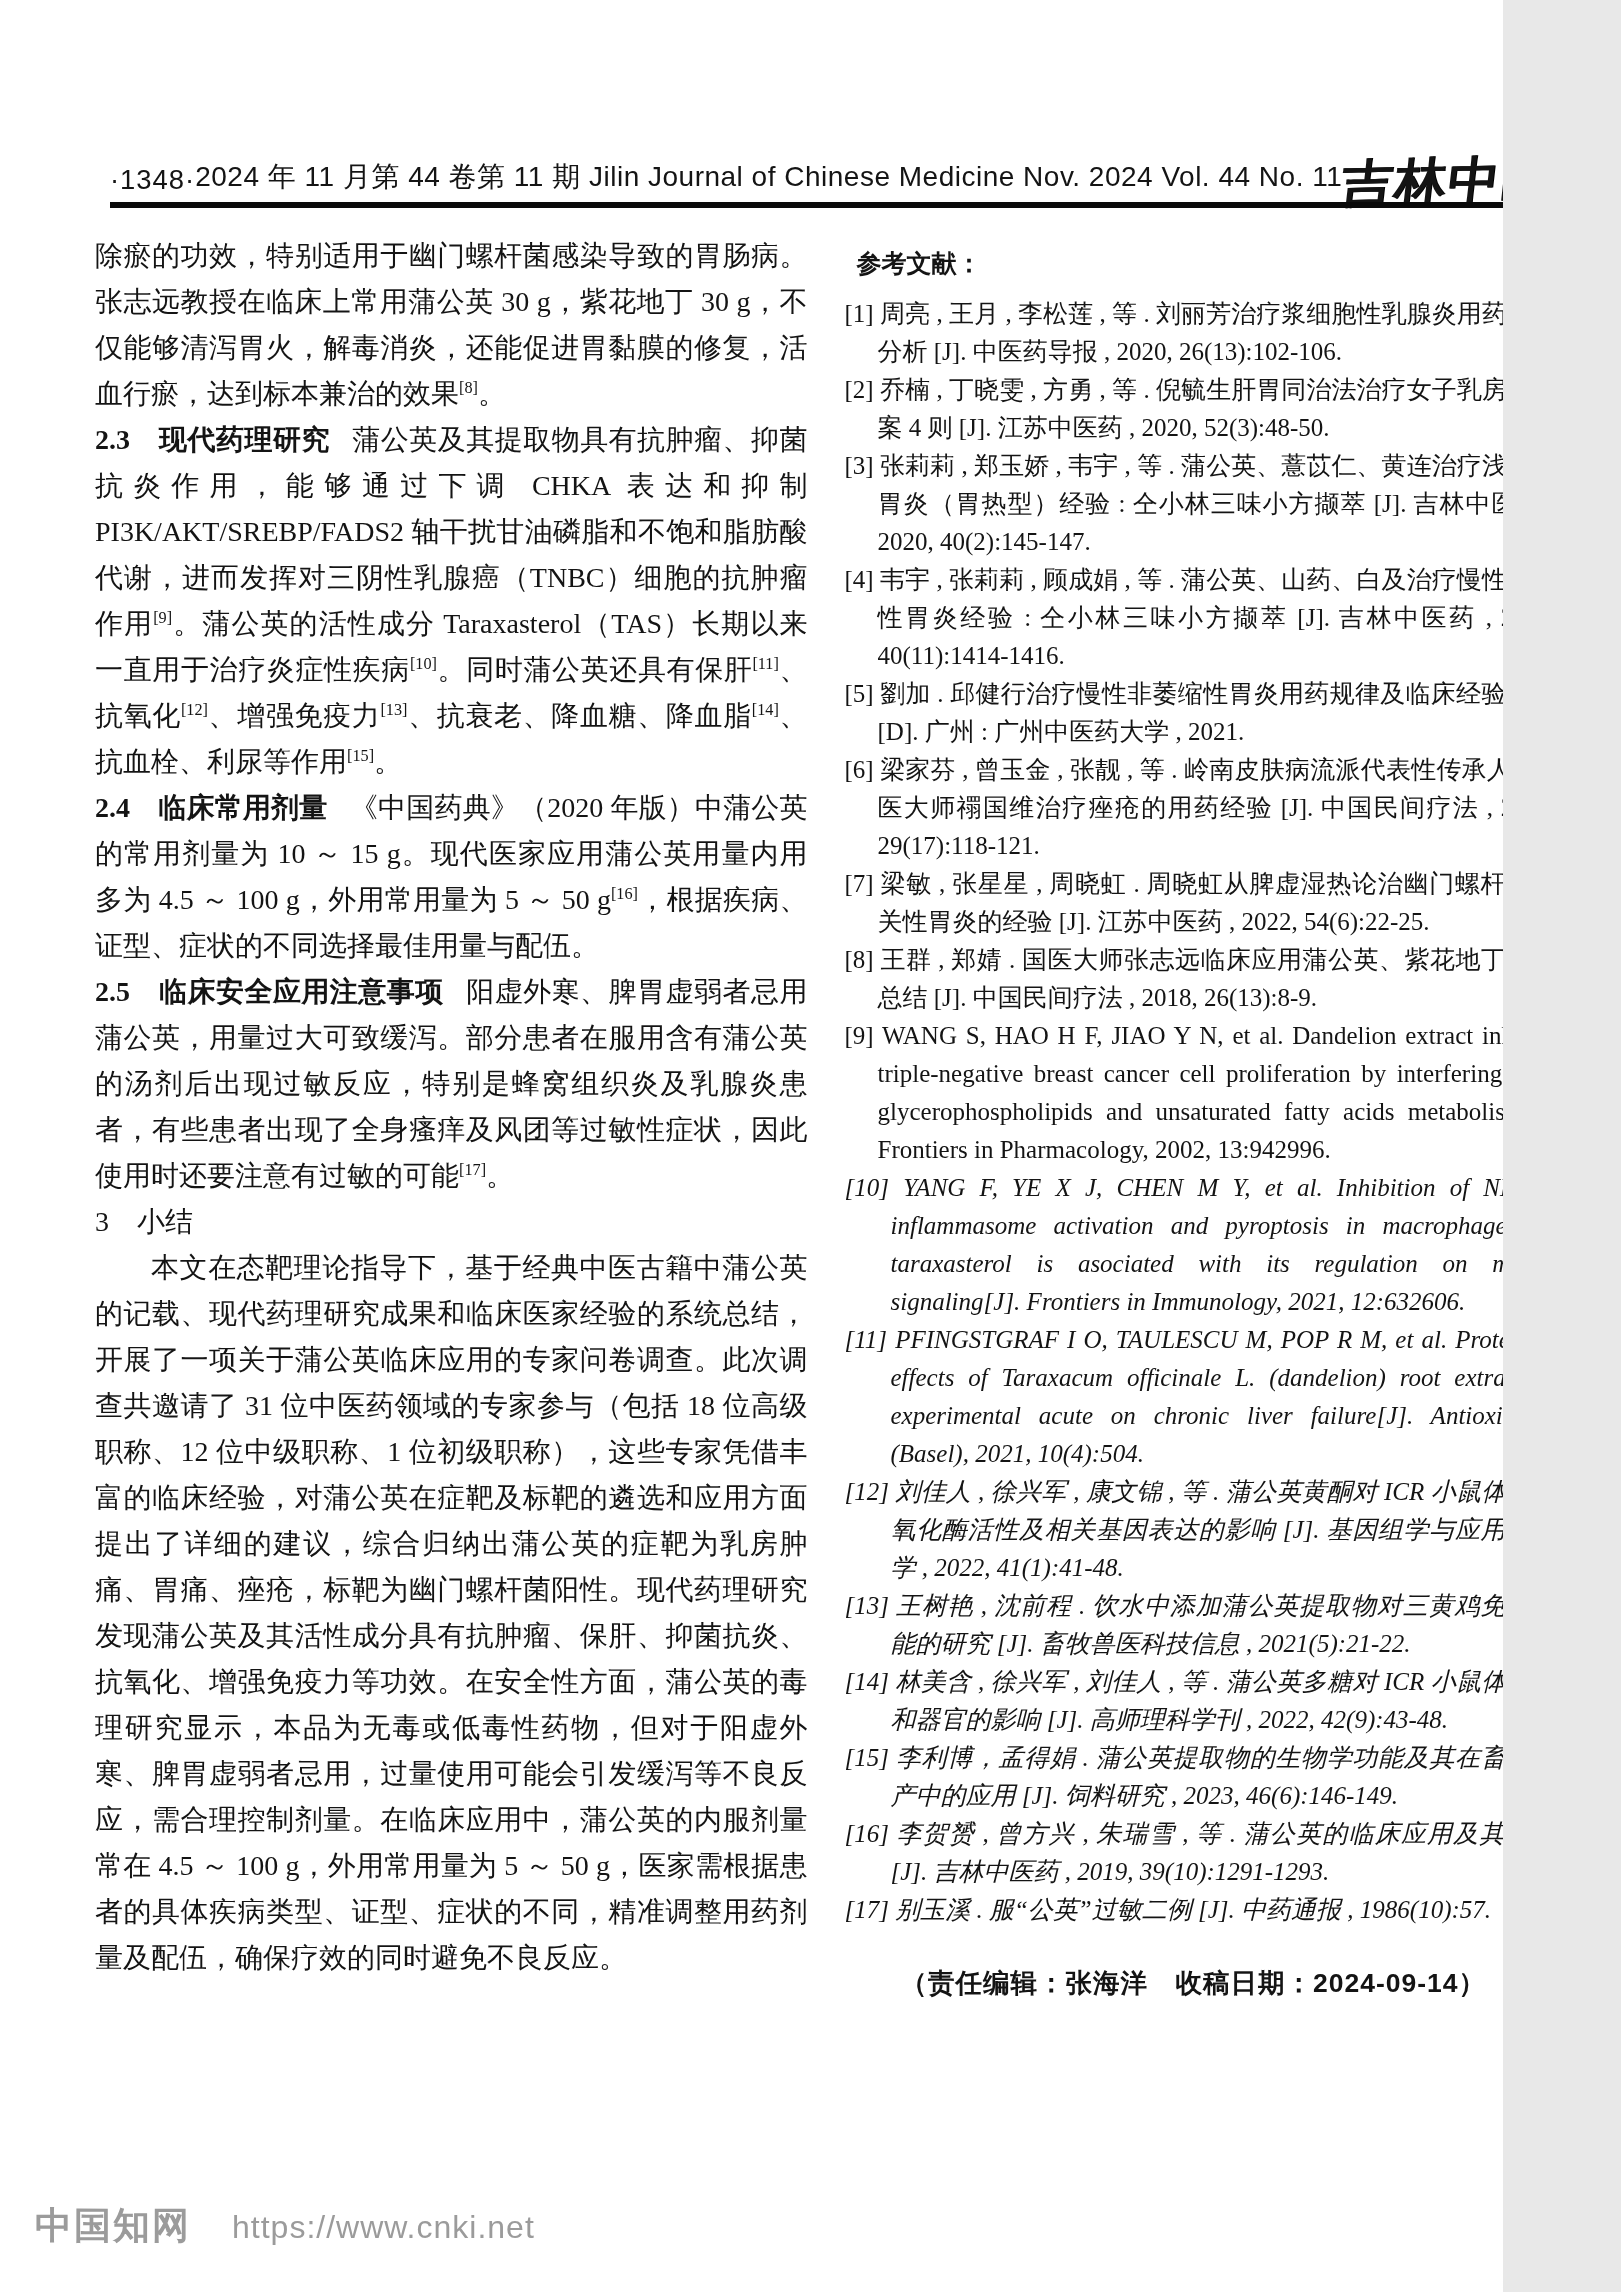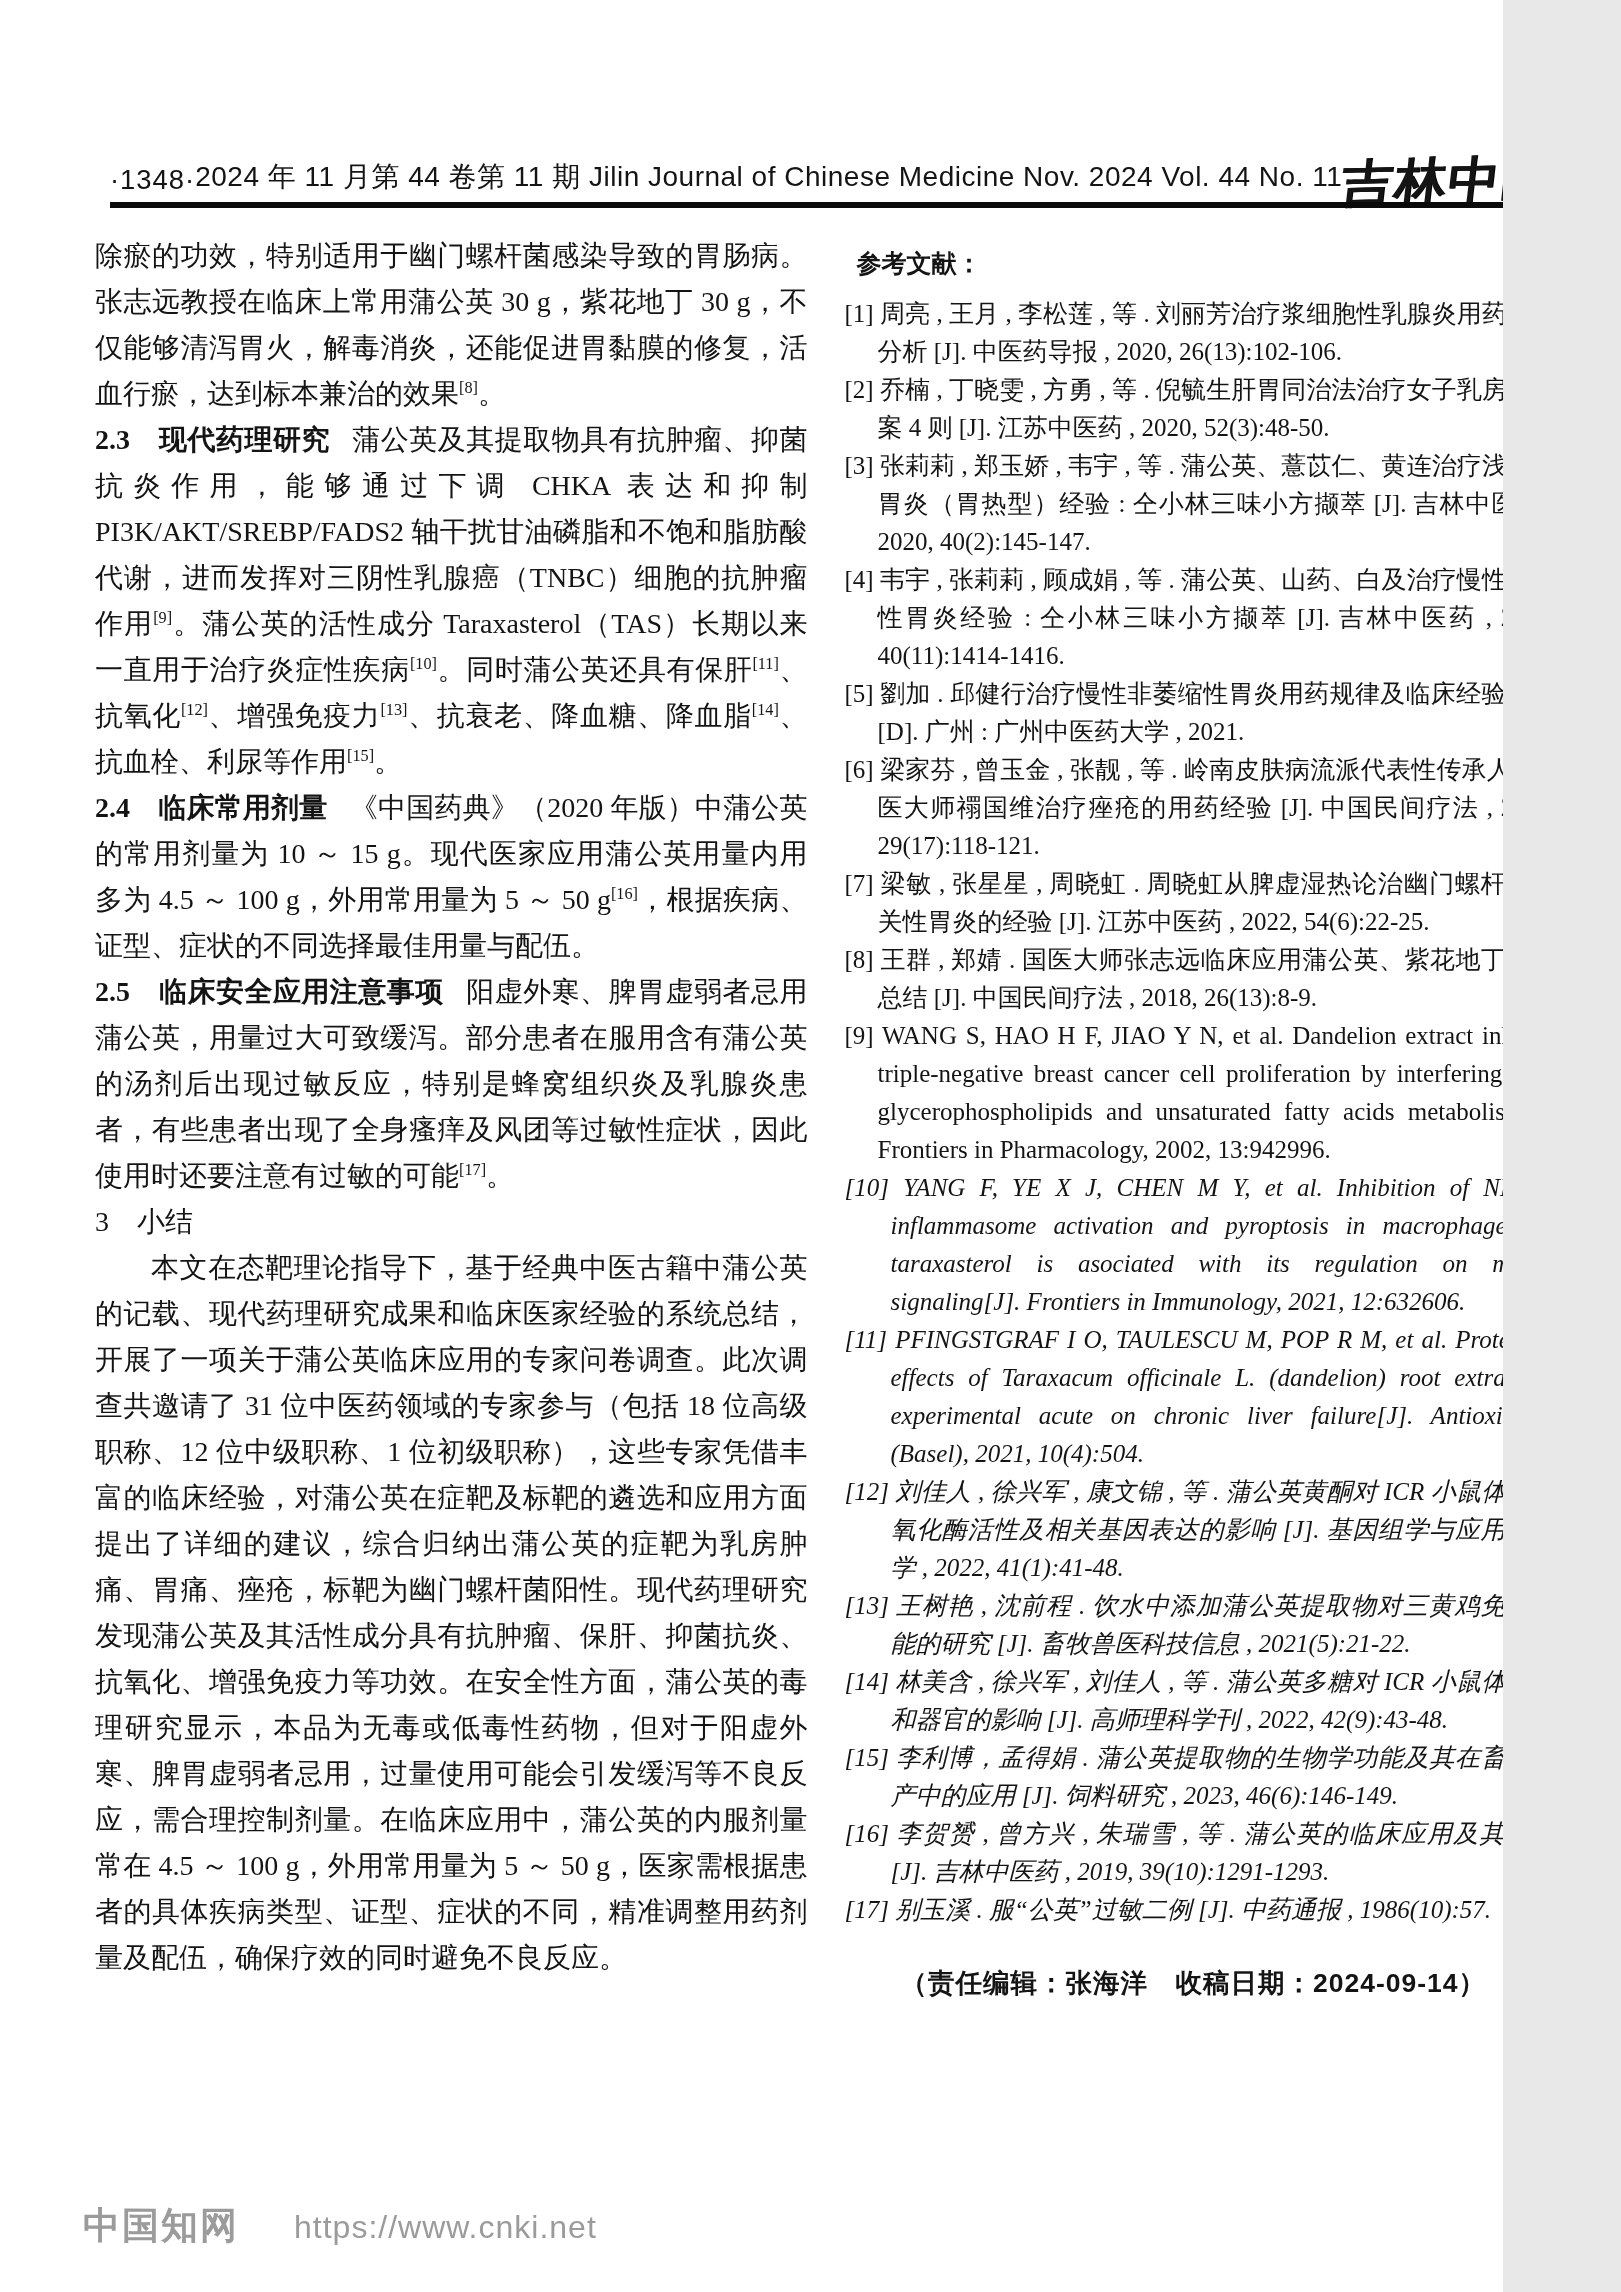--- a/index.html
+++ b/index.html
@@ -48,24 +48,23 @@
   .ref-num{white-space:nowrap;}
   
   .editor-note{
     margin-top:35px;padding-right:71px;text-align:right;
     font-family:"Liberation Sans","DejaVu Sans",sans-serif;
     font-weight:700;font-size:26.5px;letter-spacing:1px;
   }
   
   .footer{
     position:absolute;left:35px;top:2201px;
-    display:flex;align-items:baseline;gap:55px;
+    display:flex;align-items:baseline;gap:41px;
     font-family:"Liberation Sans","DejaVu Sans",sans-serif;
     color:#9b9b9b;
-    margin-left:48px;
   }
   .footer .site-name{font-size:37px;font-weight:700;letter-spacing:2px;}
   .footer .site-url{font-size:32px;letter-spacing:1px;color:#9b9b9b;text-decoration:none;}
 </style>
 </head>
 <body>
 
 <div class="page">
 
   <div class="header">

